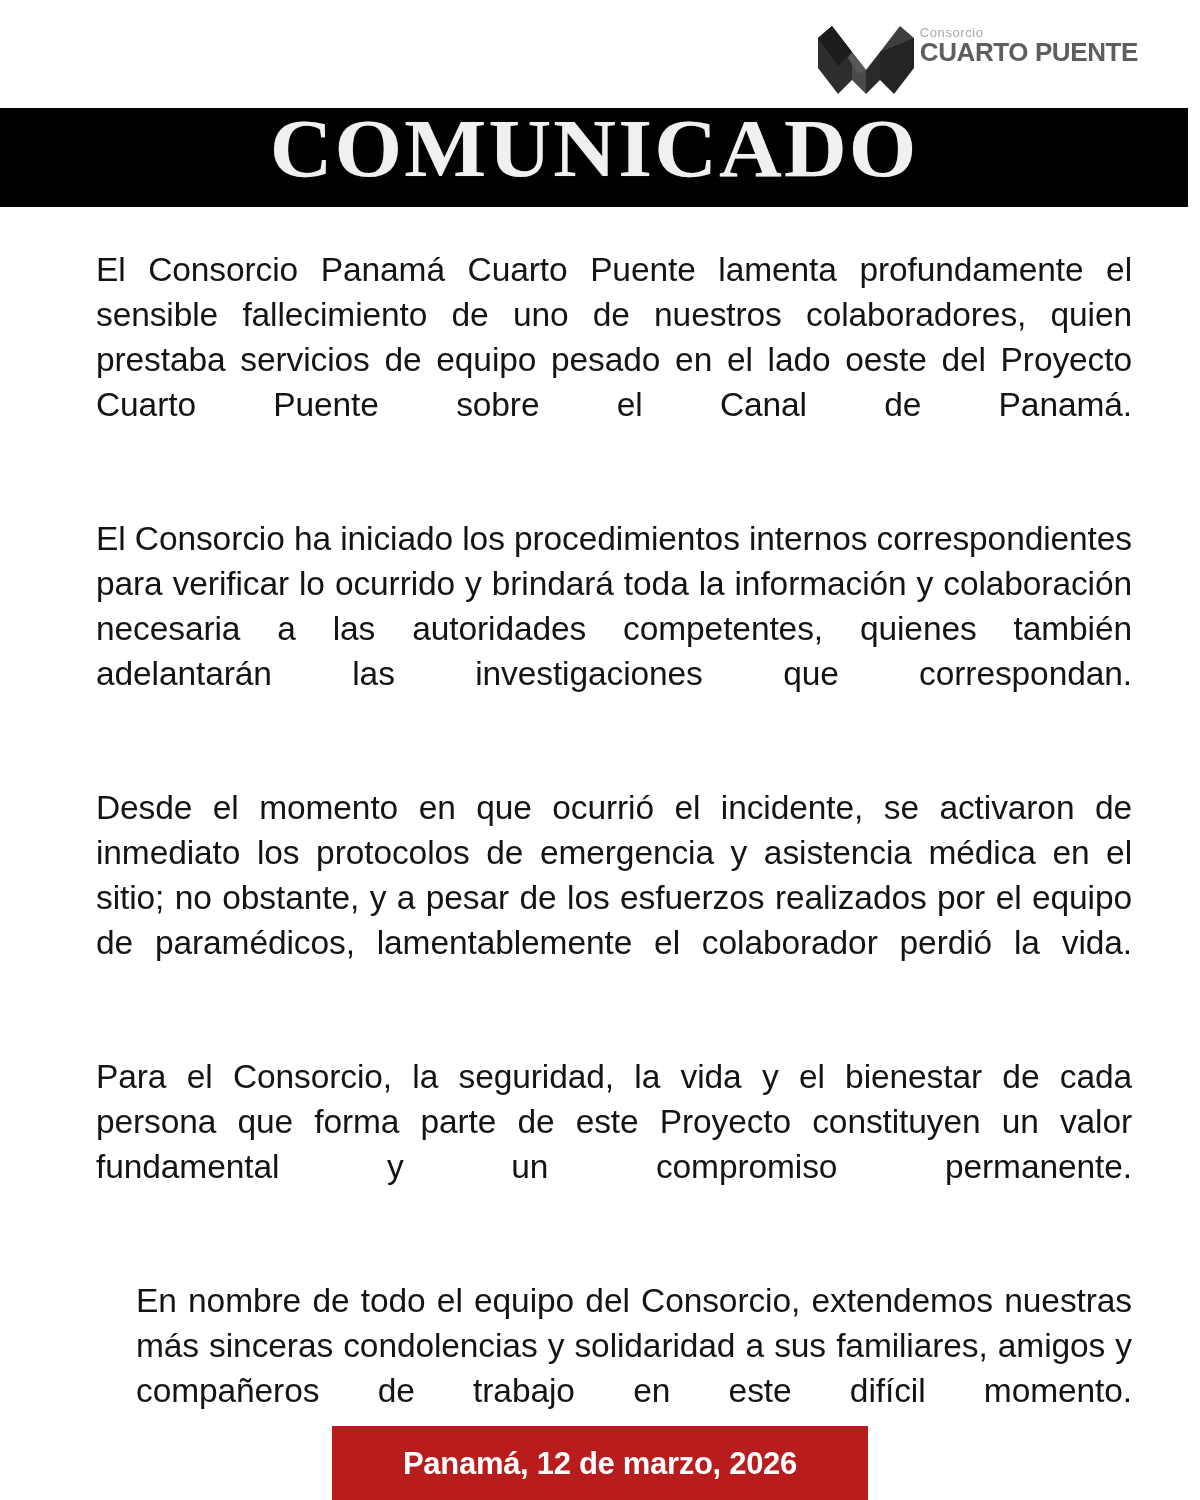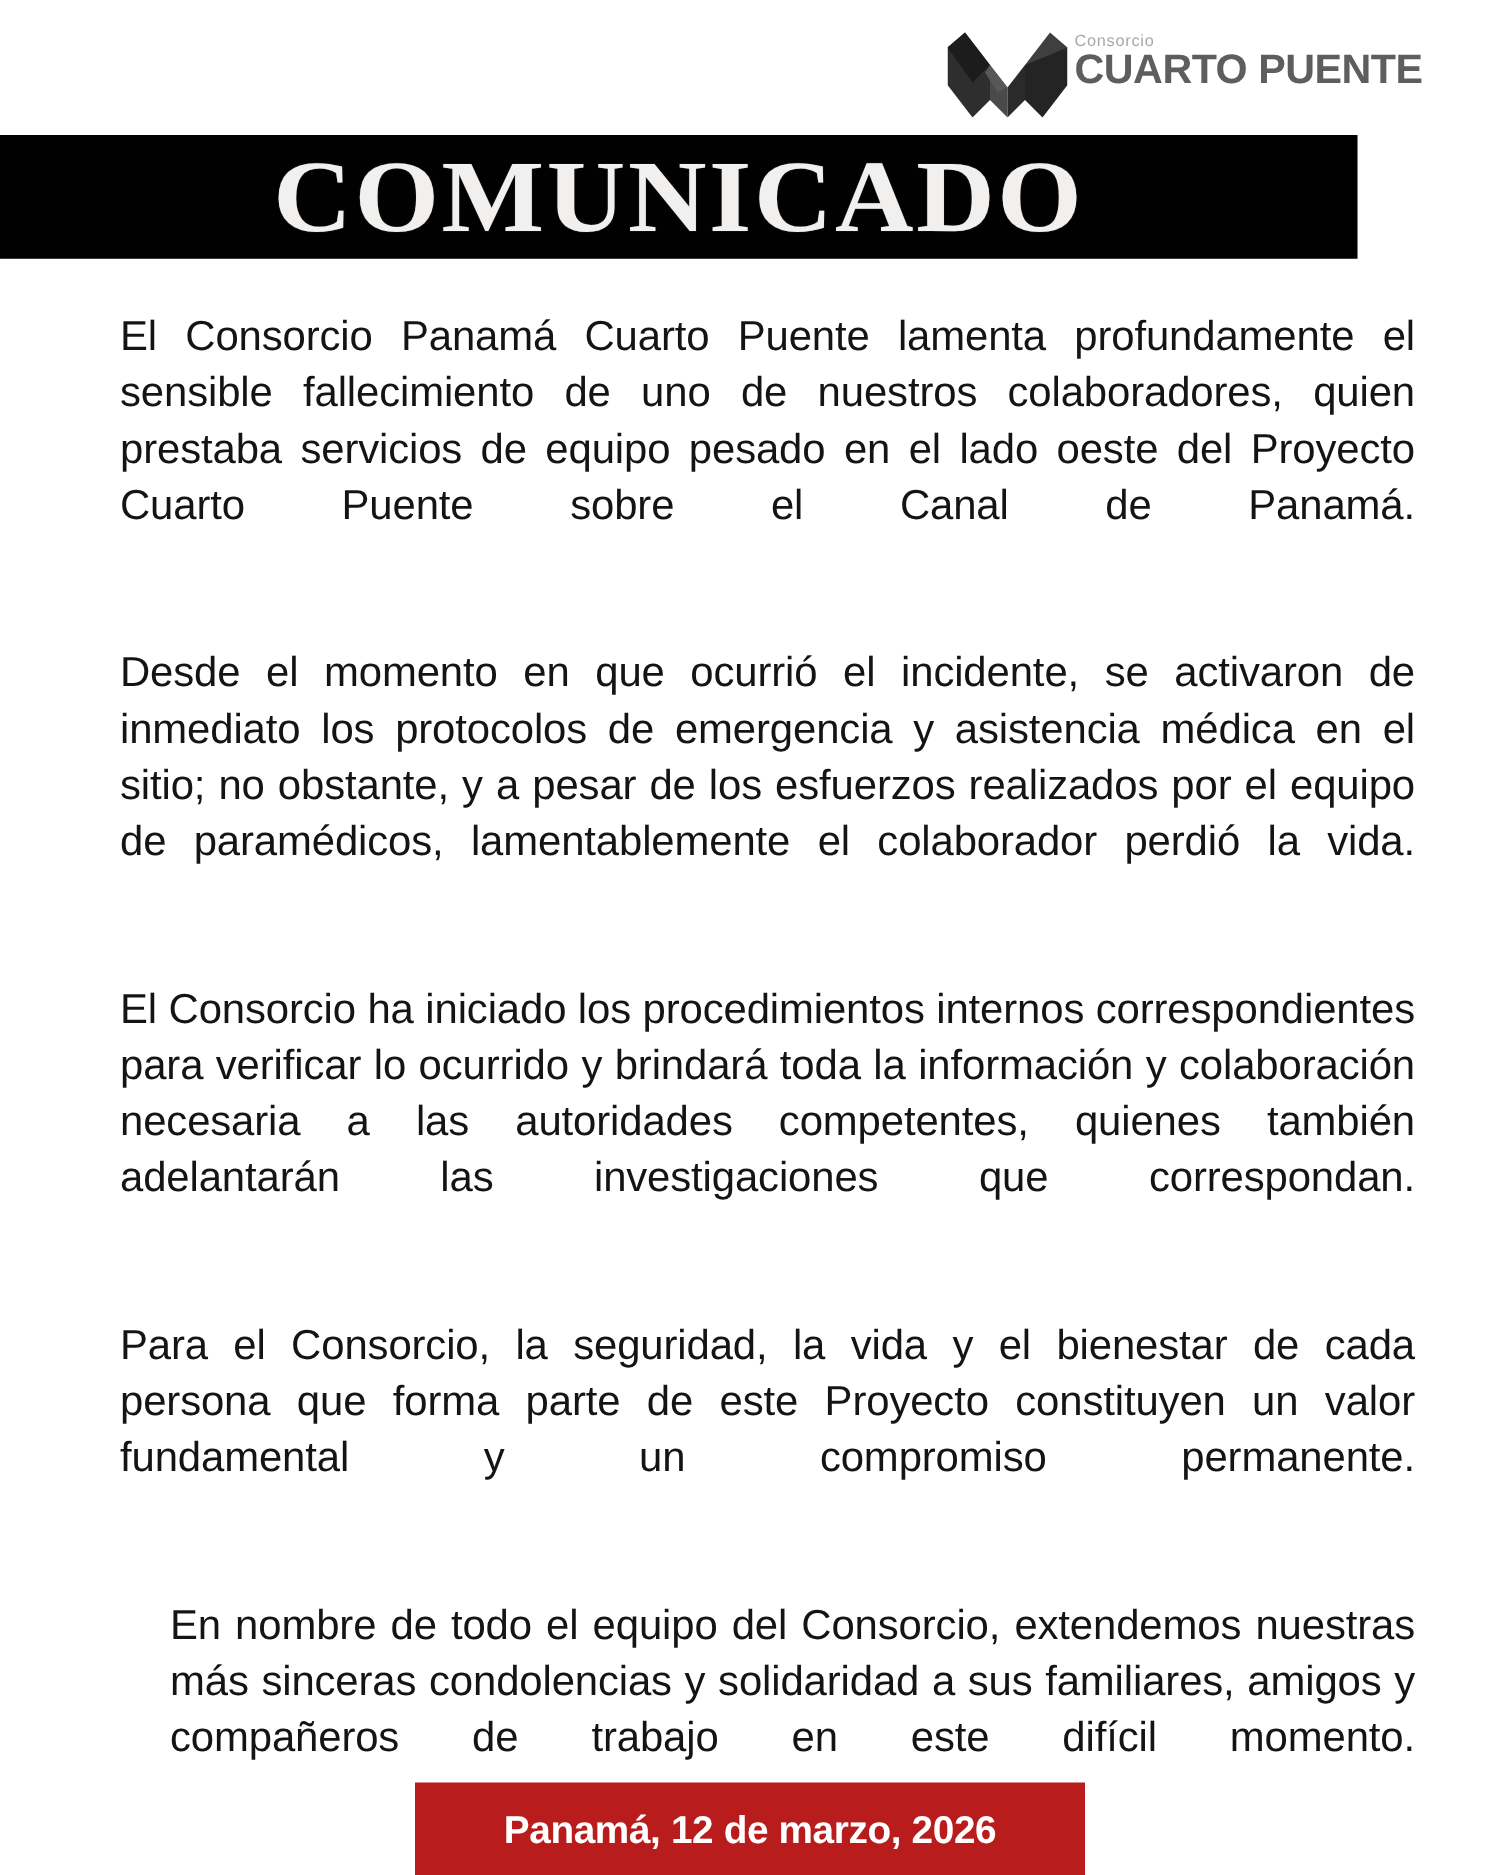--- a/index.html
+++ b/index.html
@@ -59,30 +59,29 @@
     font-weight: 700;
     color: #5e5e5e;
     line-height: 0.93;
     letter-spacing: -0.4px;
     white-space: nowrap;
   }
   .logo-panama {
     font-size: 31px;
   }
   .logo-cuarto {
-    font-size: 33px;
+    font-size: 26px;
   }
 
   
   .title-banner {
-    width: 1086px;
+    width: 1188px;
     height: 99px;
     background: #010101;
     display: flex;
-    align-items: center;
     justify-content: center;
     box-sizing: border-box;
   }
   .title-banner .title-text {
     font-family: "Liberation Serif", "DejaVu Serif", serif;
     font-weight: 700;
     font-size: 82px;
     line-height: 1;
     color: #f2f0ee;
     letter-spacing: 2px;
@@ -175,21 +174,21 @@
 
   </div>
 </div>
 
 <div class="title-banner">
   <div class="title-text">COMUNICADO</div>
 </div>
 
 <div class="body-wrap">
   <p class="para">El Consorcio Panamá Cuarto Puente lamenta profundamente el sensible fallecimiento de uno de nuestros colaboradores, quien prestaba servicios de equipo pesado en el lado oeste del Proyecto Cuarto Puente sobre el Canal de Panamá.</p>
+  <p class="para">El Consorcio ha iniciado los procedimientos internos correspondientes para verificar lo ocurrido y brindará toda la información y colaboración necesaria a las autoridades competentes, quienes también adelantarán las investigaciones que correspondan.</p>
   <p class="para">Desde el momento en que ocurrió el incidente, se activaron de inmediato los protocolos de emergencia y asistencia médica en el sitio; no obstante, y a pesar de los esfuerzos realizados por el equipo de paramédicos, lamentablemente el colaborador perdió la vida.</p>
-  <p class="para">El Consorcio ha iniciado los procedimientos internos correspondientes para verificar lo ocurrido y brindará toda la información y colaboración necesaria a las autoridades competentes, quienes también adelantarán las investigaciones que correspondan.</p>
   <p class="para">Para el Consorcio, la seguridad, la vida y el bienestar de cada persona que forma parte de este Proyecto constituyen un valor fundamental y un compromiso permanente.</p>
   <p class="para">En nombre de todo el equipo del Consorcio, extendemos nuestras más sinceras condolencias y solidaridad a sus familiares, amigos y compañeros de trabajo en este difícil momento.</p>
 </div>
 
 <div class="footer-banner">
   <div class="footer-text">Panamá, 12 de marzo, 2026</div>
 </div>
 
 </body></html>

